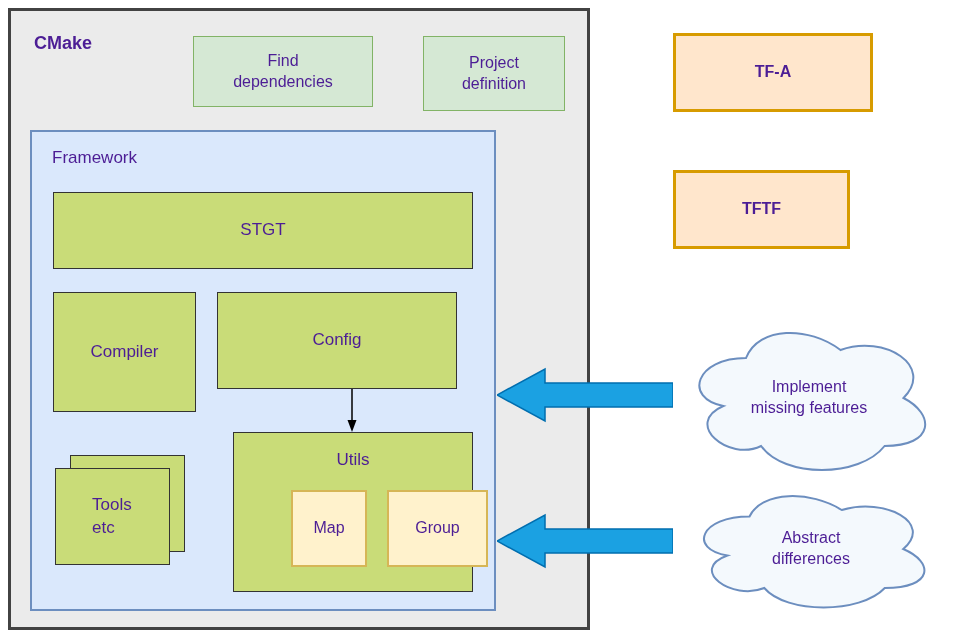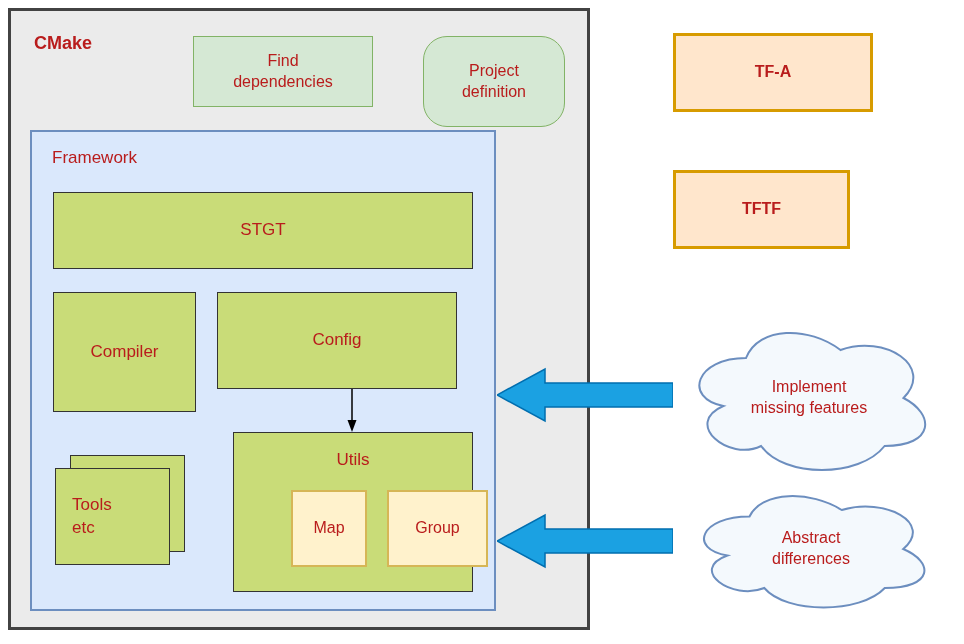--- a/index.html
+++ b/index.html
@@ -10,42 +10,42 @@
     font-family: "Liberation Sans", sans-serif;
   }
   .canvas {
     position: relative;
     width: 964px;
     height: 644px;
     background: #ffffff;
     overflow: hidden;
   }
   .abs { position: absolute; box-sizing: border-box; }
-  .label { white-space: pre-line; text-align: center; color: #b91c1c; line-height: 1.3; }
+  .label { white-space: pre-line; text-align: center; color: #4c1d95; line-height: 1.3; }
   .center { display: flex; align-items: center; justify-content: center; }
 
   
   .outer-box {
     left: 8px; top: 8px; width: 582px; height: 622px;
     background: #ebebeb;
     border: 3px solid #424242;
   }
   .cmake-label {
     left: 34px; top: 32px;
     font-weight: bold; font-size: 18px;
   }
 
   
   .gbox {
     background: #d5e8d4;
     border: 1.5px solid #82b366;
     font-size: 16px;
   }
   .find-deps { left: 193px; top: 36px; width: 180px; height: 71px; }
-  .proj-def  { left: 423px; top: 36px; width: 142px; height: 91px; border-radius: 24px; }
+  .proj-def  { left: 423px; top: 36px; width: 142px; height: 75px; }
 
   
   .framework {
     left: 30px; top: 130px; width: 466px; height: 481px;
     background: #dae8fc;
     border: 2px solid #6c8ebf;
   }
   .framework-label {
     left: 52px; top: 147px;
     font-weight: normal; font-size: 17px;
@@ -61,21 +61,21 @@
   .compiler { left: 53px;  top: 292px; width: 143px; height: 120px; }
   .config   { left: 217px; top: 292px; width: 240px; height: 97px; }
   .utils    { left: 233px; top: 432px; width: 240px; height: 160px;
               display: flex; justify-content: center; align-items: flex-start;
               padding-top: 16px; }
 
   
   .tools-back  { left: 70px; top: 455px; width: 115px; height: 97px; }
   .tools-front { left: 55px; top: 468px; width: 115px; height: 97px;
                  display: flex; align-items: center; justify-content: flex-start;
-                 padding-left: 16px; }
+                 padding-left: 36px; }
   .tools-front .label { text-align: left; }
 
   
   .cream {
     background: #fff2cc;
     border: 2px solid #d6b656;
     font-size: 16px;
     margin-left: 36px;
   }
   .map   { left: 255px; top: 490px; width: 76px;  height: 77px; }

